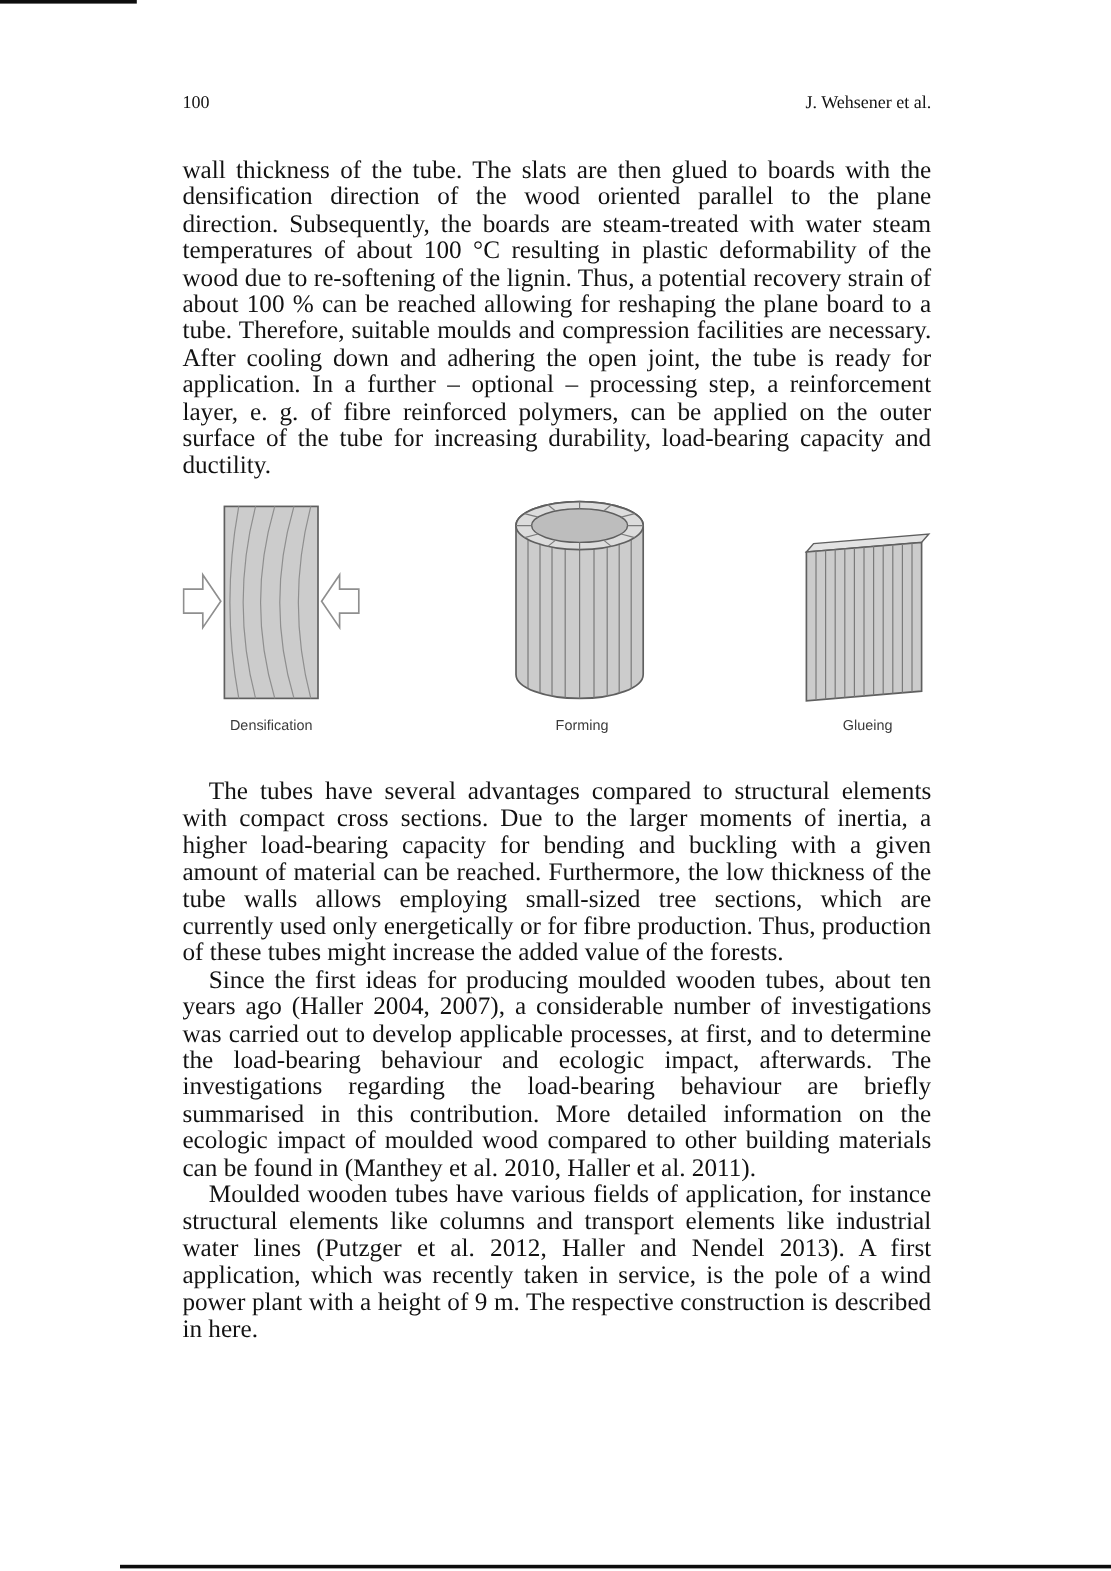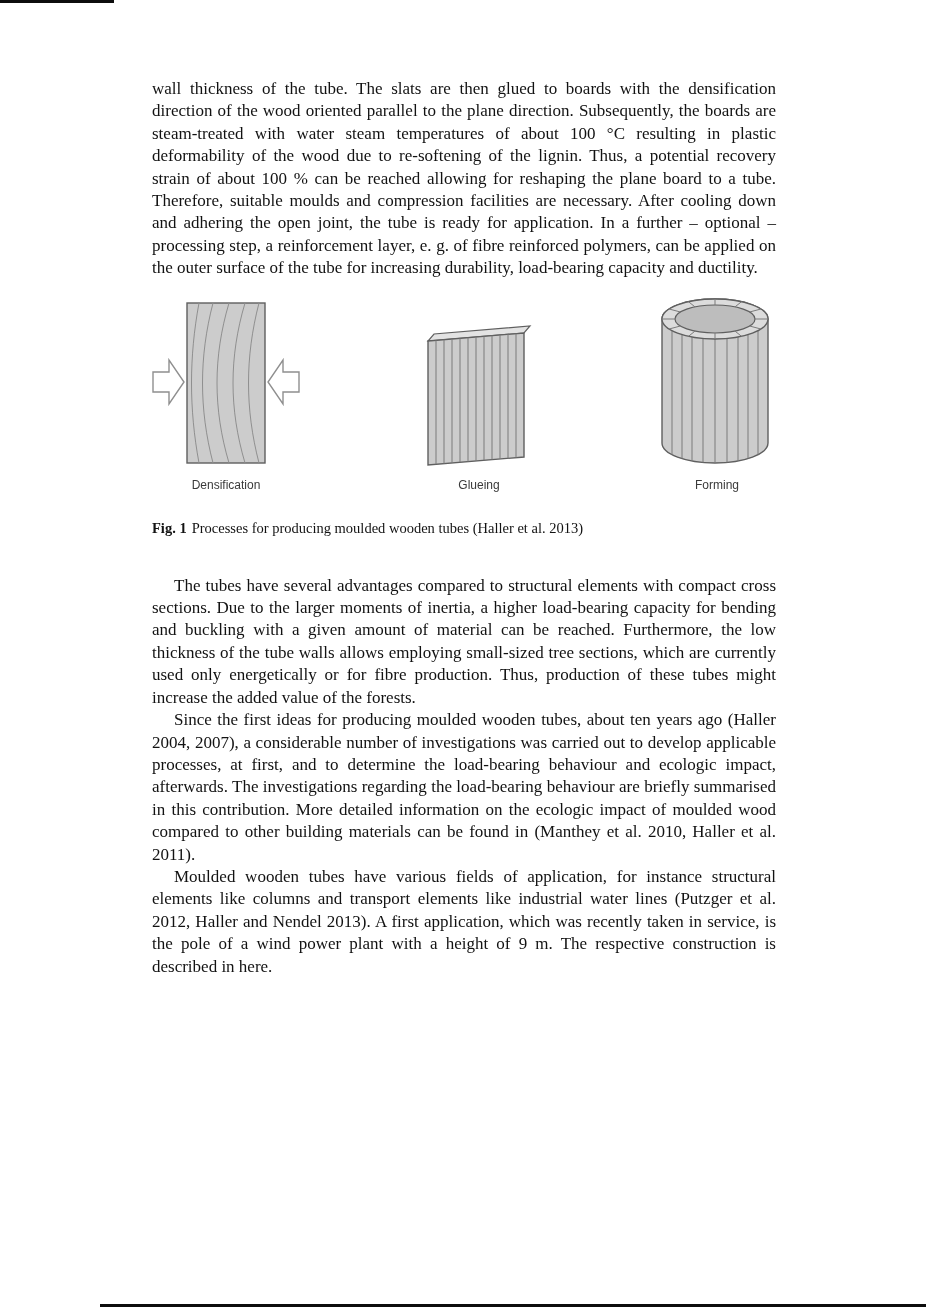--- a/index.html
+++ b/index.html
@@ -18,21 +18,21 @@
   .artifact-bottom { position: absolute; bottom: 2px; left: 100px; right: 0; height: 3px; background: #0d0d0d; }
 
   .content { position: absolute; left: 152px; top: 78px; width: 624px; }
 
   .page-header {
     display: flex; justify-content: space-between; align-items: baseline;
     font-size: 15px; margin-bottom: 35px;
   }
 
   .para {
-    font-size: 17px; line-height: 22.4px;
+    font-size: 21px; line-height: 22.4px;
     text-align: justify;
     margin: 0;
   }
   .para.indent { text-indent: 22px; }
 
   .figure-block { margin-top: 15px; }
   .fig-row {
     display: flex; justify-content: space-between; align-items: flex-end;
     width: 624px;
   }
@@ -54,20 +54,24 @@
 </style>
 </head>
 <body>
 
 <div class="page">
   <div class="artifact-top"></div>
   <div class="artifact-bottom"></div>
 
   <div class="content">
 
+    <div class="page-header">
+      <span>100</span>
+      <span>J. Wehsener et al.</span>
+    </div>
 
     <p class="para">wall thickness of the tube. The slats are then glued to boards with the densification direction of the wood oriented parallel to the plane direction. Subsequently, the boards are steam-treated with water steam temperatures of about 100 °C resulting in plastic deformability of the wood due to re-softening of the lignin. Thus, a potential recovery strain of about 100 % can be reached allowing for reshaping the plane board to a tube. Therefore, suitable moulds and compression facilities are necessary. After cooling down and adhering the open joint, the tube is ready for application. In a further – optional – processing step, a reinforcement layer, e. g. of fibre reinforced polymers, can be applied on the outer surface of the tube for increasing durability, load-bearing capacity and ductility.</p>
 
     <div class="figure-block">
       <div class="fig-row">
 
         <div class="fig-panel">
           <svg width="148" height="166" viewBox="0 0 148 166">
             <rect x="35" y="2" width="78" height="160" fill="#cccccc" stroke="#5f5f5f" stroke-width="1.4"></rect>
             <g stroke="#8f8f8f" stroke-width="1" fill="none">
@@ -76,41 +80,20 @@
               <path d="M77,2 C61,56 61,108 77,162"></path>
               <path d="M93,2 C77,56 77,108 93,162"></path>
               <path d="M107,2 C93,56 93,108 107,162"></path>
             </g>
             <path d="M1,71 L17,71 L17,59 L32,81 L17,103 L17,91 L1,91 Z" fill="#ffffff" stroke="#8f8f8f" stroke-width="1.4"></path>
             <path d="M147,71 L131,71 L131,59 L116,81 L131,103 L131,91 L147,91 Z" fill="#ffffff" stroke="#8f8f8f" stroke-width="1.4"></path>
           </svg>
           <div class="fig-label">Densification</div>
         </div>
 
-
-        <div class="fig-panel">
-          <svg width="106" height="150" viewBox="0 0 106 150">
-            <polygon points="2,24 98,16 104,9 8,17" fill="#e3e3e3" stroke="#5f5f5f" stroke-width="1.2"></polygon>
-            <polygon points="2,24 98,16 98,140 2,148" fill="#cccccc" stroke="#5f5f5f" stroke-width="1.4"></polygon>
-            <g stroke="#7a7a7a" stroke-width="1">
-              <line x1="10" y1="23.3" x2="10" y2="147.3"></line>
-              <line x1="18" y1="22.7" x2="18" y2="146.7"></line>
-              <line x1="26" y1="22.0" x2="26" y2="146.0"></line>
-              <line x1="34" y1="21.3" x2="34" y2="145.3"></line>
-              <line x1="42" y1="20.7" x2="42" y2="144.7"></line>
-              <line x1="50" y1="20.0" x2="50" y2="144.0"></line>
-              <line x1="58" y1="19.3" x2="58" y2="143.3"></line>
-              <line x1="66" y1="18.7" x2="66" y2="142.7"></line>
-              <line x1="74" y1="18.0" x2="74" y2="142.0"></line>
-              <line x1="82" y1="17.3" x2="82" y2="141.3"></line>
-              <line x1="90" y1="16.7" x2="90" y2="140.7"></line>
-            </g>
-          </svg>
-          <div class="fig-label">Glueing</div>
-        </div>
 
         <div class="fig-panel">
           <svg width="118" height="172" viewBox="0 0 118 172">
             <path d="M4,24 L4,148 A53,20 0 0 0 110,148 L110,24 A53,20 0 0 0 4,24 Z" fill="#cccccc" stroke="#5f5f5f" stroke-width="1.4"></path>
             <g stroke="#7a7a7a" stroke-width="1">
               <line x1="14" y1="35.7" x2="14" y2="159.7"></line>
               <line x1="24" y1="39.6" x2="24" y2="163.6"></line>
               <line x1="34" y1="42.0" x2="34" y2="166.0"></line>
               <line x1="45" y1="43.5" x2="45" y2="167.5"></line>
               <line x1="57" y1="44.0" x2="57" y2="168.0"></line>
@@ -132,25 +115,43 @@
               <line x1="22.4" y1="17" x2="11.1" y2="14"></line>
               <line x1="37" y1="11.9" x2="30.5" y2="6.7"></line>
               <line x1="57" y1="10" x2="57" y2="4"></line>
               <line x1="77" y1="11.9" x2="83.5" y2="6.7"></line>
               <line x1="91.6" y1="17" x2="102.9" y2="14"></line>
             </g>
           </svg>
           <div class="fig-label">Forming</div>
         </div>
 
+        <div class="fig-panel">
+          <svg width="106" height="150" viewBox="0 0 106 150">
+            <polygon points="2,24 98,16 104,9 8,17" fill="#e3e3e3" stroke="#5f5f5f" stroke-width="1.2"></polygon>
+            <polygon points="2,24 98,16 98,140 2,148" fill="#cccccc" stroke="#5f5f5f" stroke-width="1.4"></polygon>
+            <g stroke="#7a7a7a" stroke-width="1">
+              <line x1="10" y1="23.3" x2="10" y2="147.3"></line>
+              <line x1="18" y1="22.7" x2="18" y2="146.7"></line>
+              <line x1="26" y1="22.0" x2="26" y2="146.0"></line>
+              <line x1="34" y1="21.3" x2="34" y2="145.3"></line>
+              <line x1="42" y1="20.7" x2="42" y2="144.7"></line>
+              <line x1="50" y1="20.0" x2="50" y2="144.0"></line>
+              <line x1="58" y1="19.3" x2="58" y2="143.3"></line>
+              <line x1="66" y1="18.7" x2="66" y2="142.7"></line>
+              <line x1="74" y1="18.0" x2="74" y2="142.0"></line>
+              <line x1="82" y1="17.3" x2="82" y2="141.3"></line>
+              <line x1="90" y1="16.7" x2="90" y2="140.7"></line>
+            </g>
+          </svg>
+          <div class="fig-label">Glueing</div>
+        </div>
+
       </div>
 
-      <div class="fig-caption">
-        <span class="cap-label">Fig. 1</span><span class="cap-text">Processes for producing moulded wooden tubes (Haller et al. 2013)</span>
-      </div>
     </div>
 
     <div class="body-rest">
       <p class="para indent">The tubes have several advantages compared to structural elements with compact cross sections. Due to the larger moments of inertia, a higher load-bearing capacity for bending and buckling with a given amount of material can be reached. Furthermore, the low thickness of the tube walls allows employing small-sized tree sections, which are currently used only energetically or for fibre production. Thus, production of these tubes might increase the added value of the forests.</p>
       <p class="para indent">Since the first ideas for producing moulded wooden tubes, about ten years ago (Haller 2004, 2007), a considerable number of investigations was carried out to develop applicable processes, at first, and to determine the load-bearing behaviour and ecologic impact, afterwards. The investigations regarding the load-bearing behaviour are briefly summarised in this contribution. More detailed information on the ecologic impact of moulded wood compared to other building materials can be found in (Manthey et al. 2010, Haller et al. 2011).</p>
       <p class="para indent">Moulded wooden tubes have various fields of application, for instance structural elements like columns and transport elements like industrial water lines (Putzger et al. 2012, Haller and Nendel 2013). A first application, which was recently taken in service, is the pole of a wind power plant with a height of 9 m. The respective construction is described in here.</p>
     </div>
 
   </div>
 </div>

